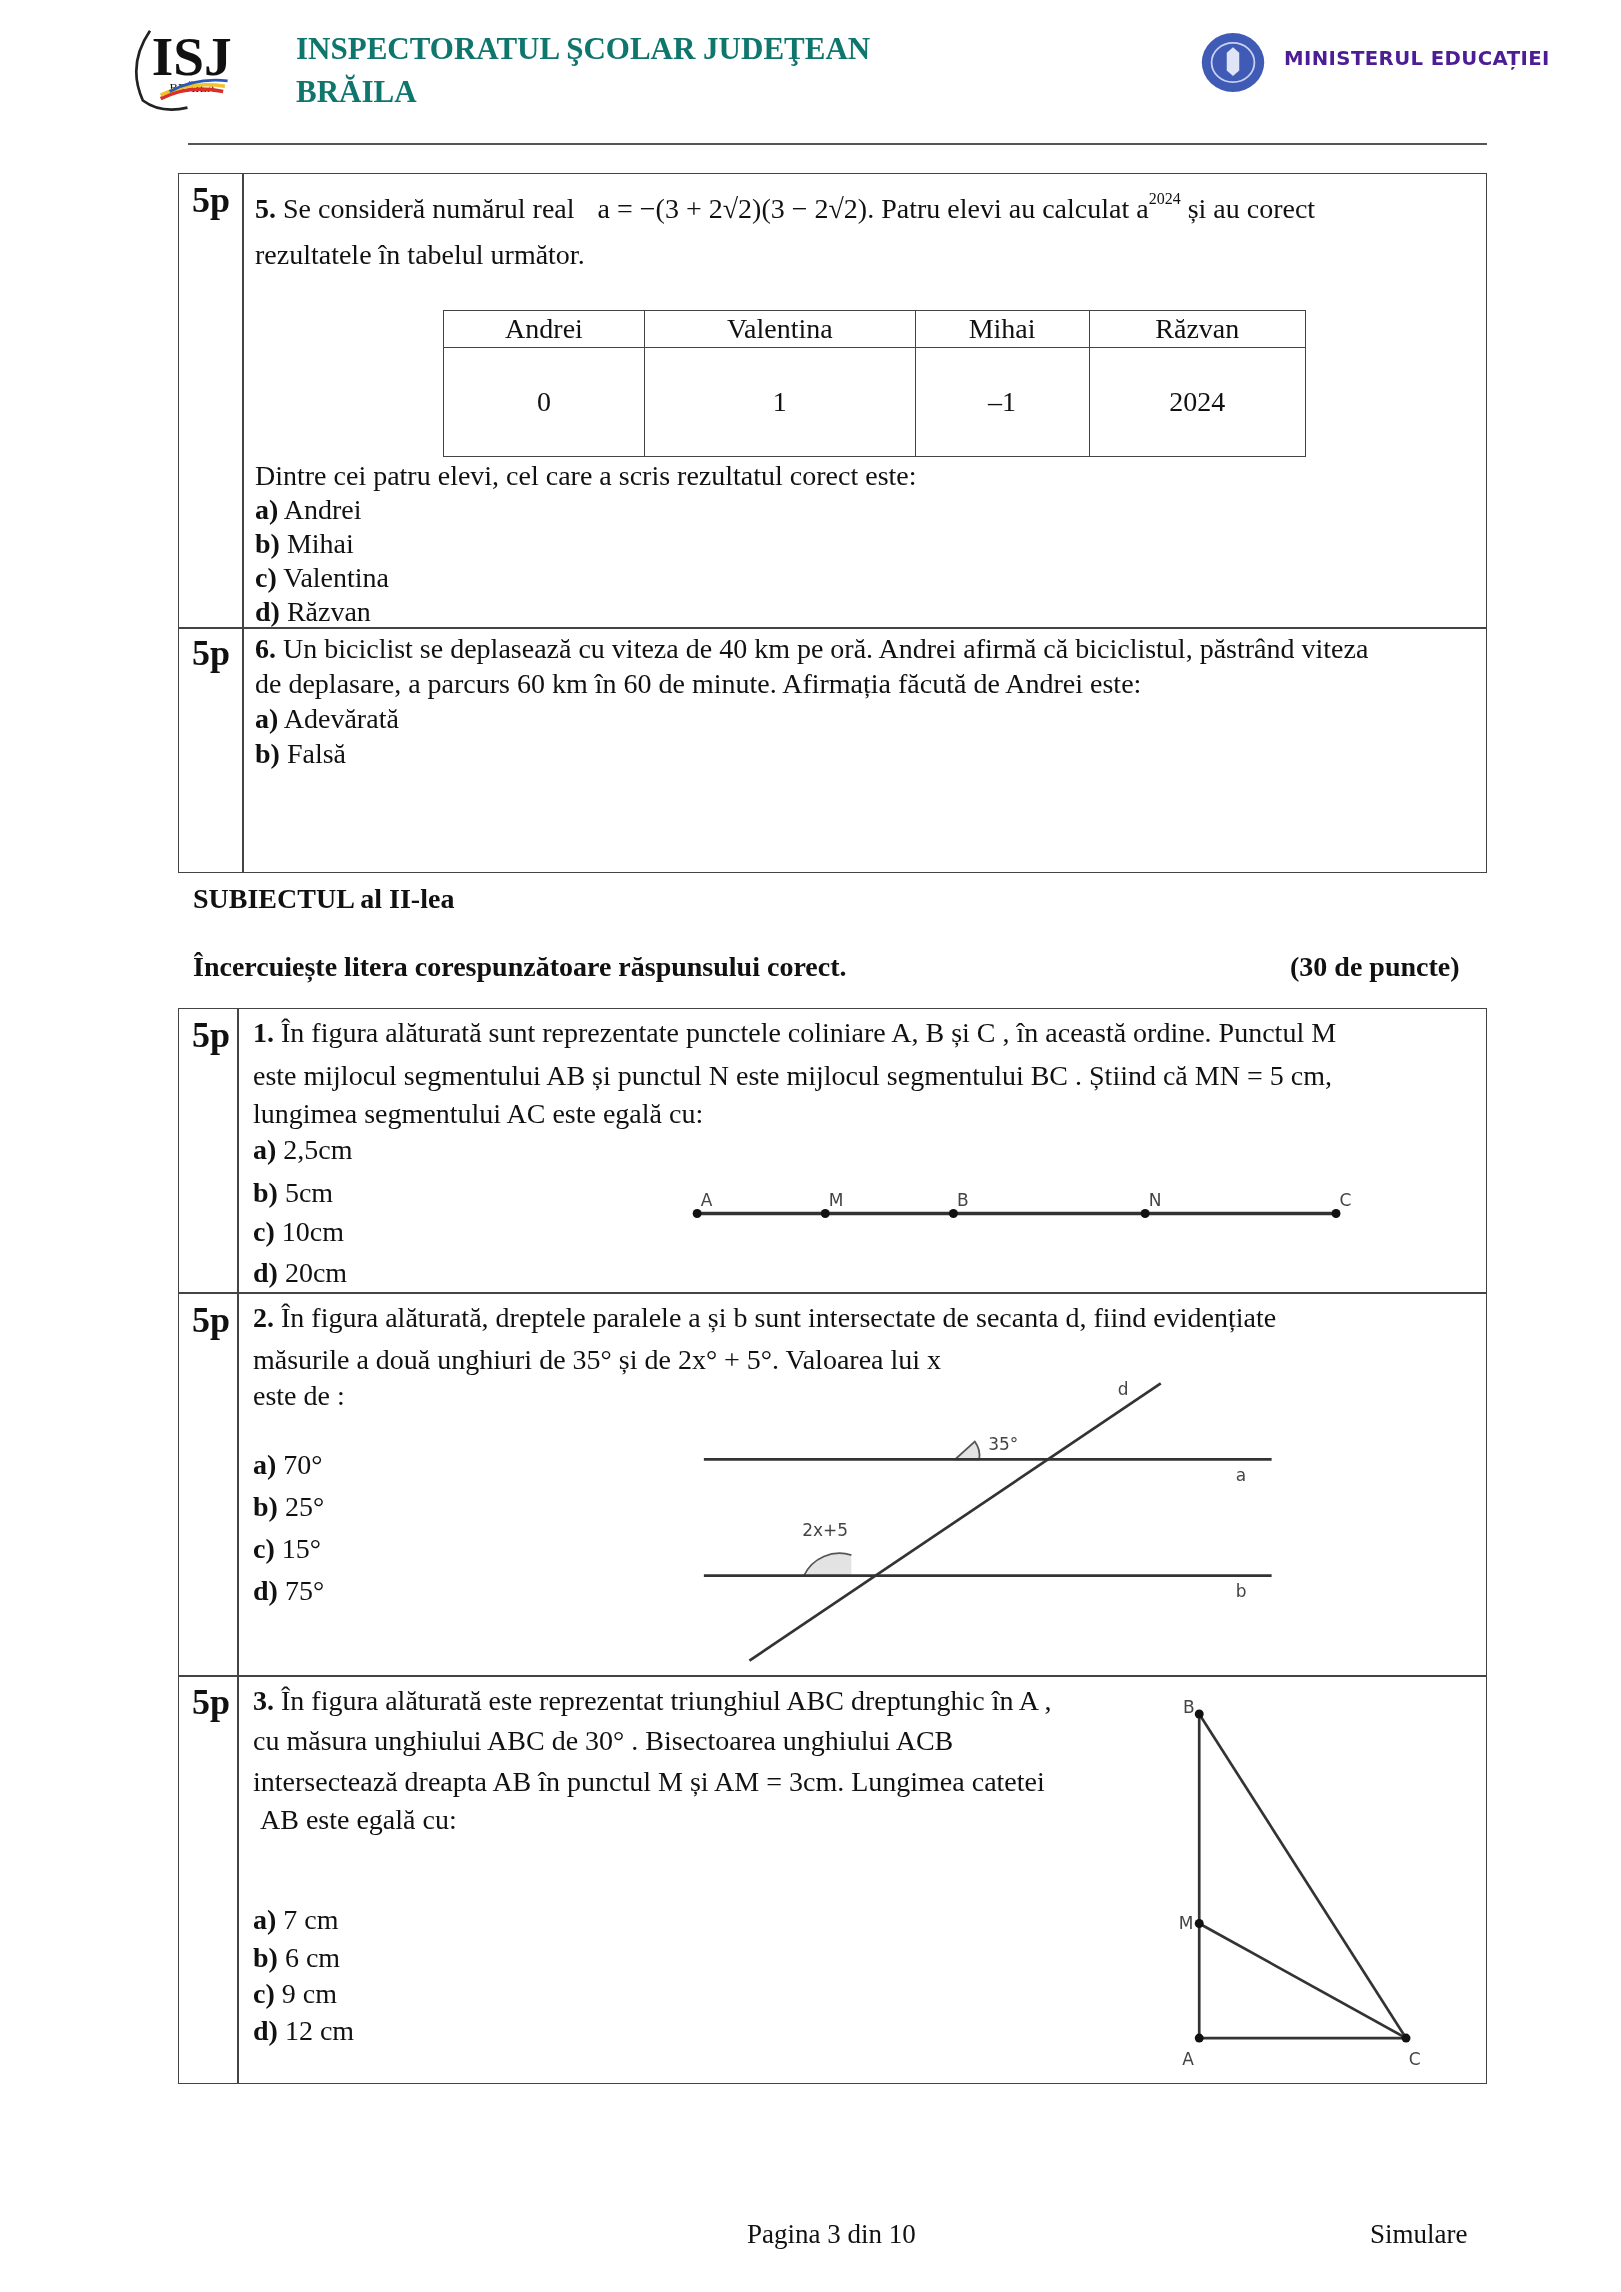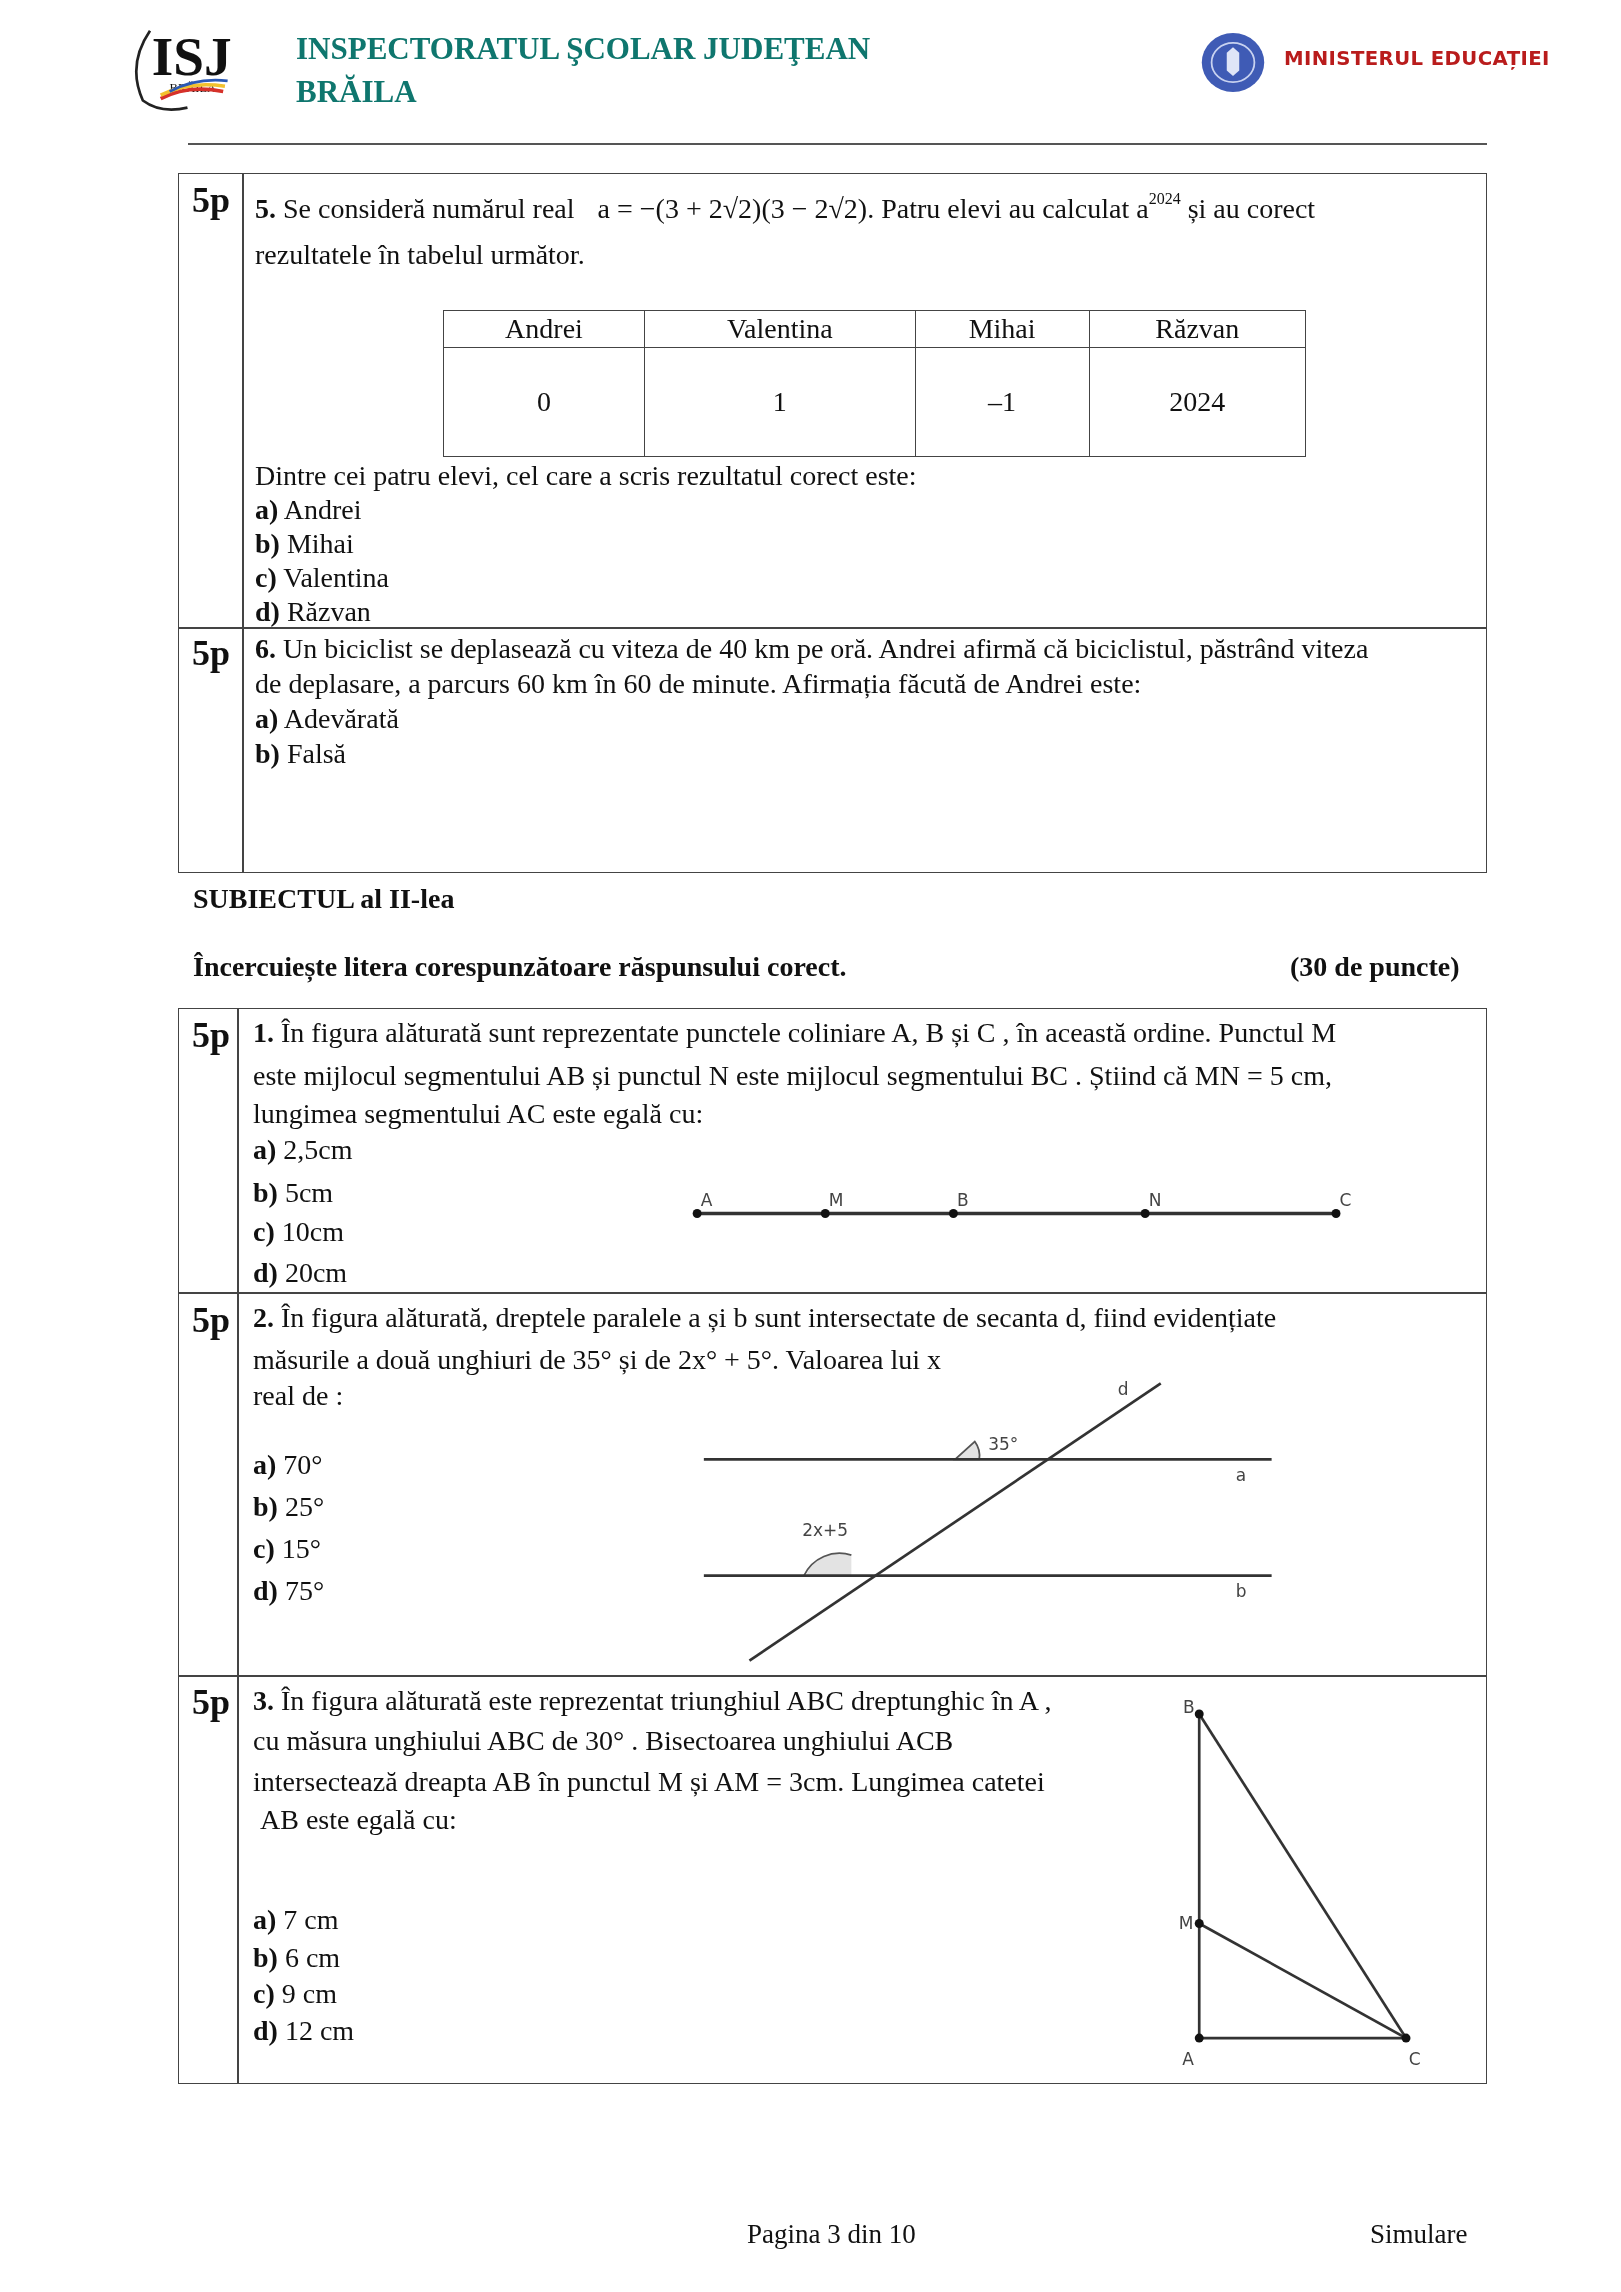--- a/index.html
+++ b/index.html
@@ -1,20 +1,20 @@
 <!DOCTYPE html>
 <html style="font-size:14.3px"><head>
 <meta charset="utf-8">
 <style>
   html, body { margin:0; padding:0; background:#ffffff; }
   body { width:1621px; height:2293px; position:relative; font-family:"Liberation Serif", serif; color:#111; overflow:hidden; }
   .abs { position:absolute; }
   .hdr-title { position:absolute; left:296px; top:27px; font-size:31px; font-weight:bold; line-height:43px; color:#0f766e; }
   .hdr-rule { position:absolute; left:188px; top:143px; width:1299px; height:1.8px; background:#555; }
-  .min-text { position:absolute; left:1284px; top:47px; font-family:"DejaVu Sans", sans-serif; font-size:19.7px; font-weight:bold; color:#b91c1c; letter-spacing:0.4px; }
+  .min-text { position:absolute; left:1284px; top:47px; font-family:"DejaVu Sans", sans-serif; font-size:19.7px; font-weight:bold; color:#4c1d95; letter-spacing:0.4px; }
   .box { position:absolute; border:1.8px solid #444; box-sizing:border-box; }
   .vline { position:absolute; width:1.8px; background:#444; }
   .hline { position:absolute; height:1.8px; background:#444; }
   .pts { position:absolute; font-size:36px; font-weight:bold; }
   .txt { position:absolute; font-size:28px; line-height:33px; white-space:nowrap; }
   .opt b { font-weight:bold; }
   .it { }
   .bold { font-weight:bold; }
   table.res { position:absolute; left:443px; top:310px; width:863px; border-collapse:collapse; font-size:28px; }
   table.res th, table.res td { border:1.8px solid #444; text-align:center; font-weight:normal; }
@@ -125,21 +125,21 @@
     <text x="925" y="1347">M</text>
     <text x="1068" y="1347">B</text>
     <text x="1282" y="1347">N</text>
     <text x="1495" y="1347">C</text>
   </g>
 </svg>
 
 <div class="pts" style="left:192px;top:1299px;">5p</div>
 <div class="txt" style="left:253px;top:1301px;"><span class="bold">2.</span> <span>În figura alăturată, dreptele paralele a și b sunt intersectate de secanta d, fiind evidențiate</span></div>
 <div class="txt" style="left:253px;top:1343px;">măsurile a două unghiuri de 35° și de 2x° + 5°. Valoarea lui x</div>
-<div class="txt" style="left:253px;top:1379px;">real de :</div>
+<div class="txt" style="left:253px;top:1379px;">este de :</div>
 <div class="txt opt" style="left:253px;top:1448px;"><b>a)</b> <span>70°</span></div>
 <div class="txt opt" style="left:253px;top:1490px;"><b>b)</b> <span>25°</span></div>
 <div class="txt opt" style="left:253px;top:1532px;"><b>c)</b> <span>15°</span></div>
 <div class="txt opt" style="left:253px;top:1574px;"><b>d)</b> <span>75°</span></div>
 
 <svg class="abs" style="left:681px;top:1370px;" width="609" height="304" viewBox="760 1530 680 340">
   <path d="M1066 1630 L1093 1630 A27 27 0 0 0 1088 1610 Z" fill="#e3e3e3" stroke="#555" stroke-width="2"></path>
   <path d="M899 1760 L950 1760 L950 1738 A40 40 0 0 0 899 1760 Z" fill="#e3e3e3" stroke="none"></path>
   <path d="M897 1760 A44 44 0 0 1 950 1737" fill="none" stroke="#555" stroke-width="2"></path>
   <line x1="785" y1="1630" x2="1420" y2="1630" stroke="#333" stroke-width="3"></line>

